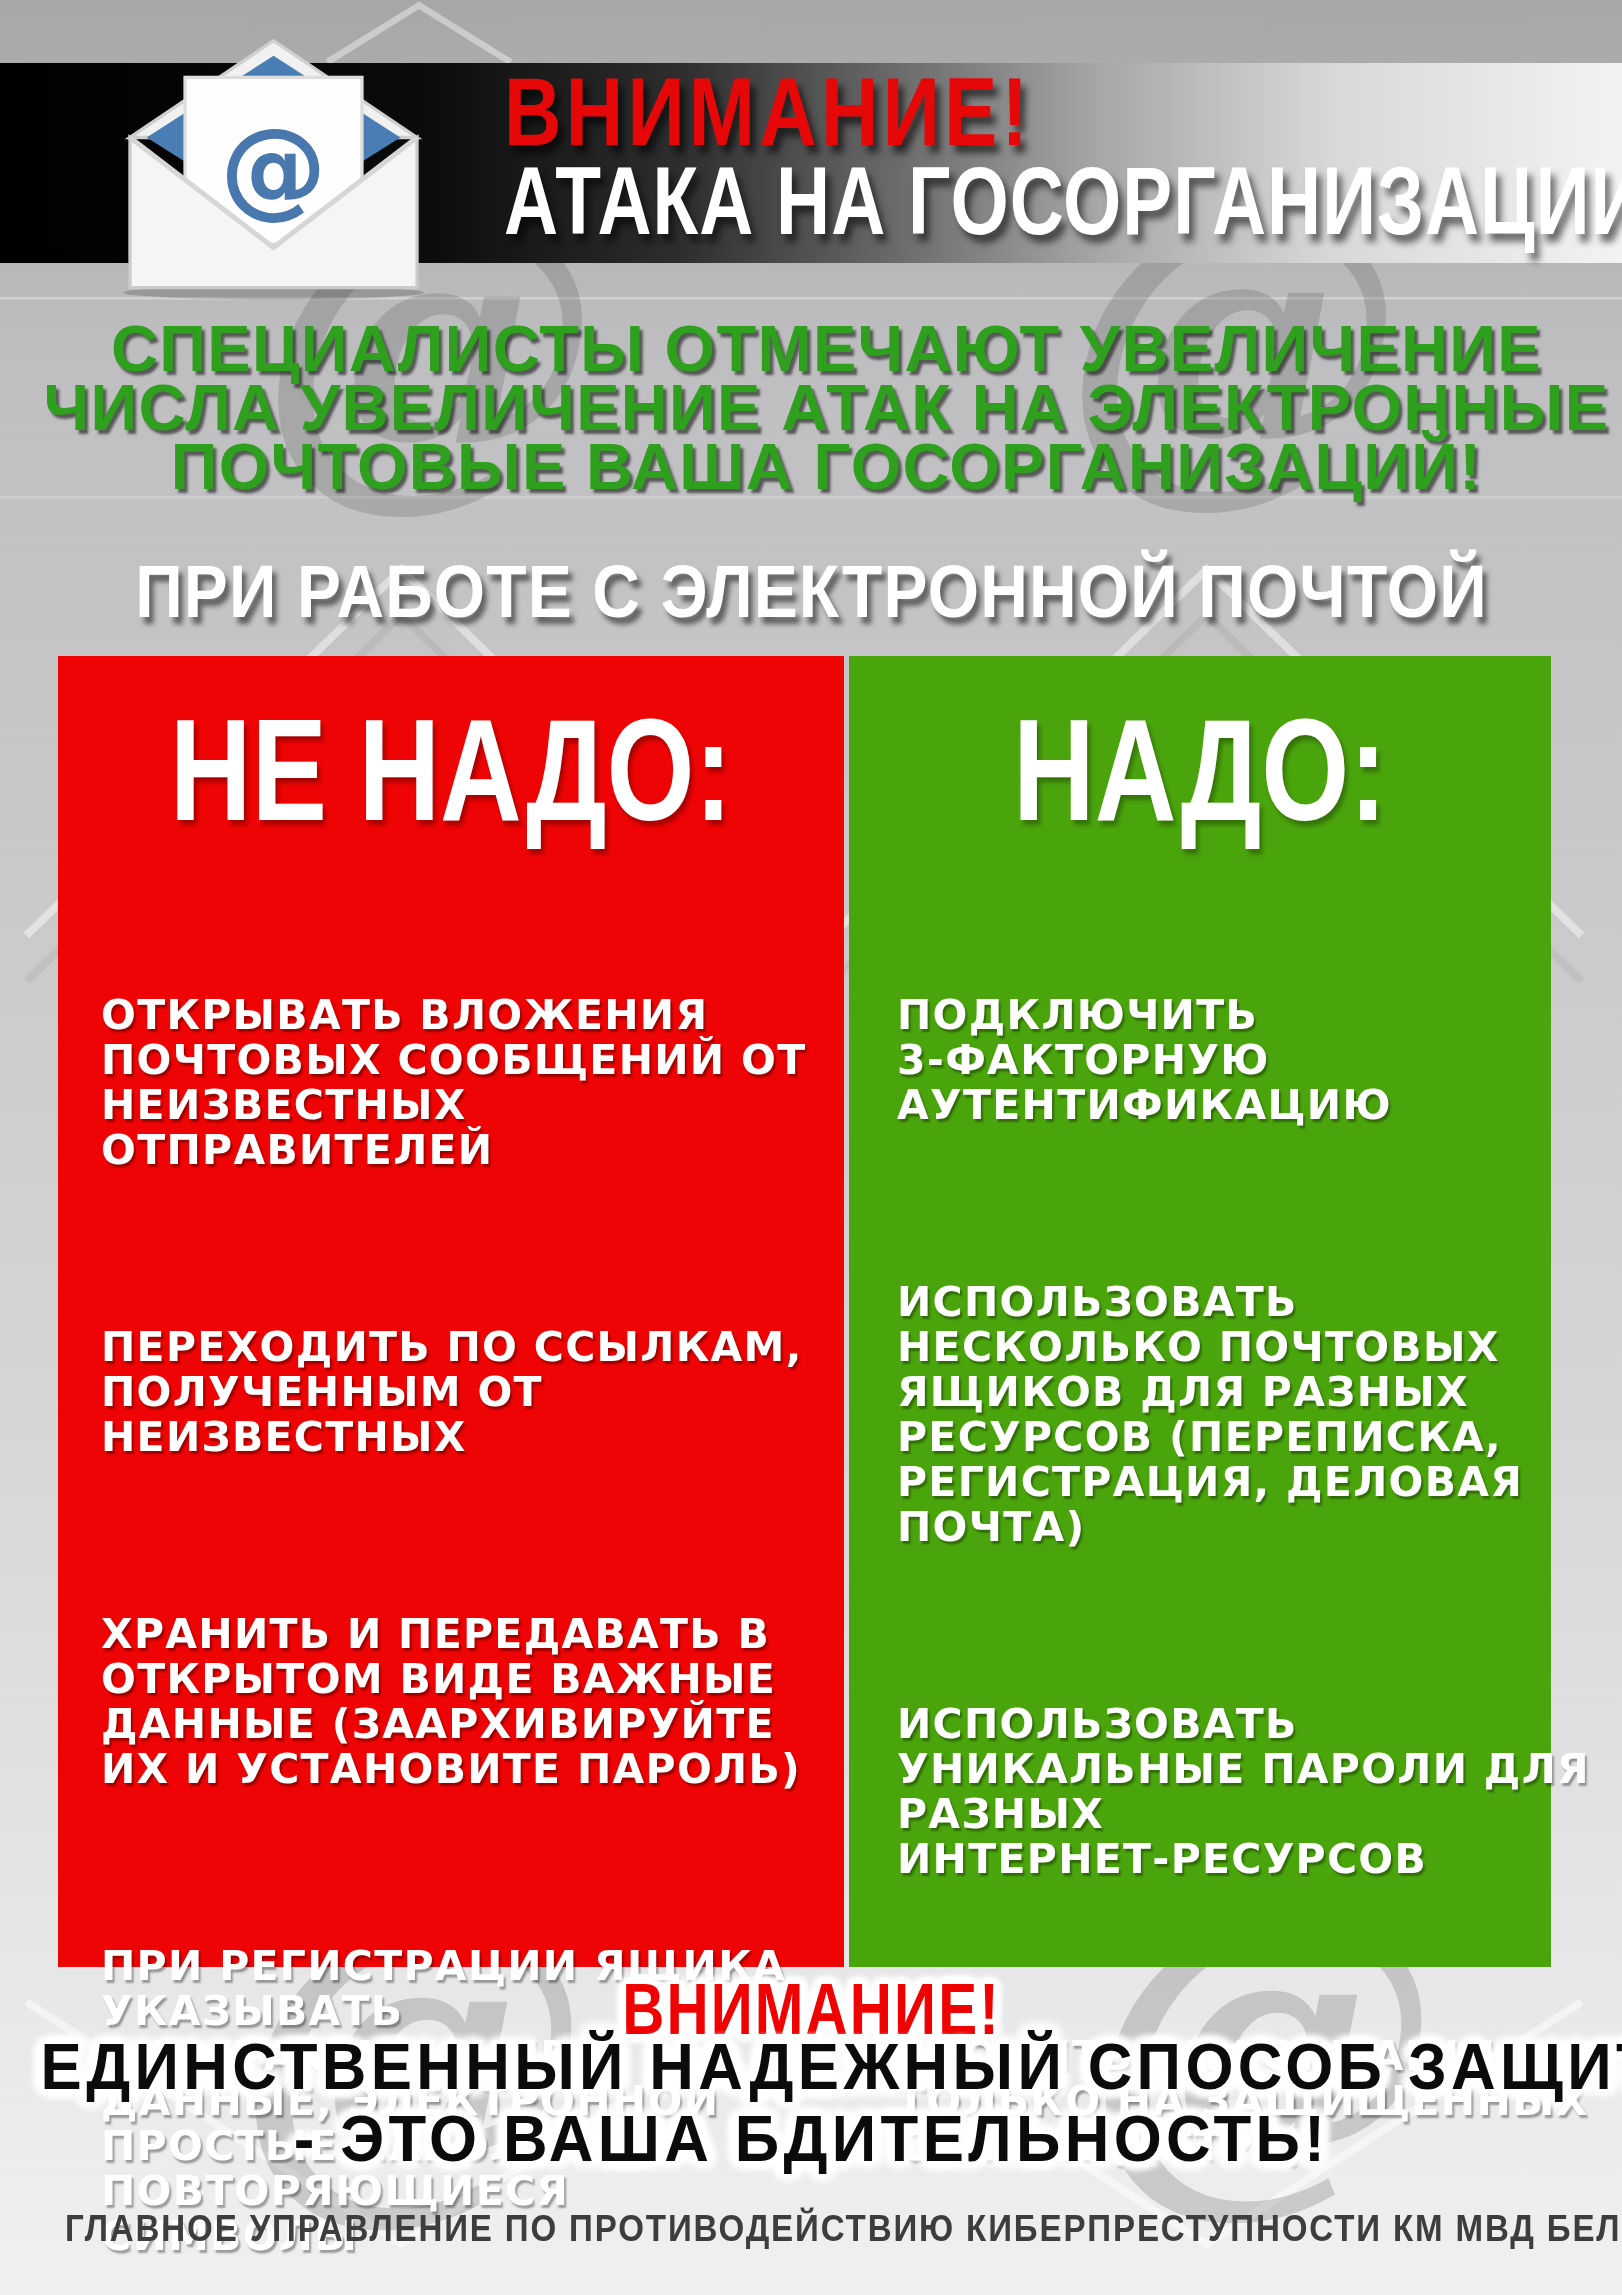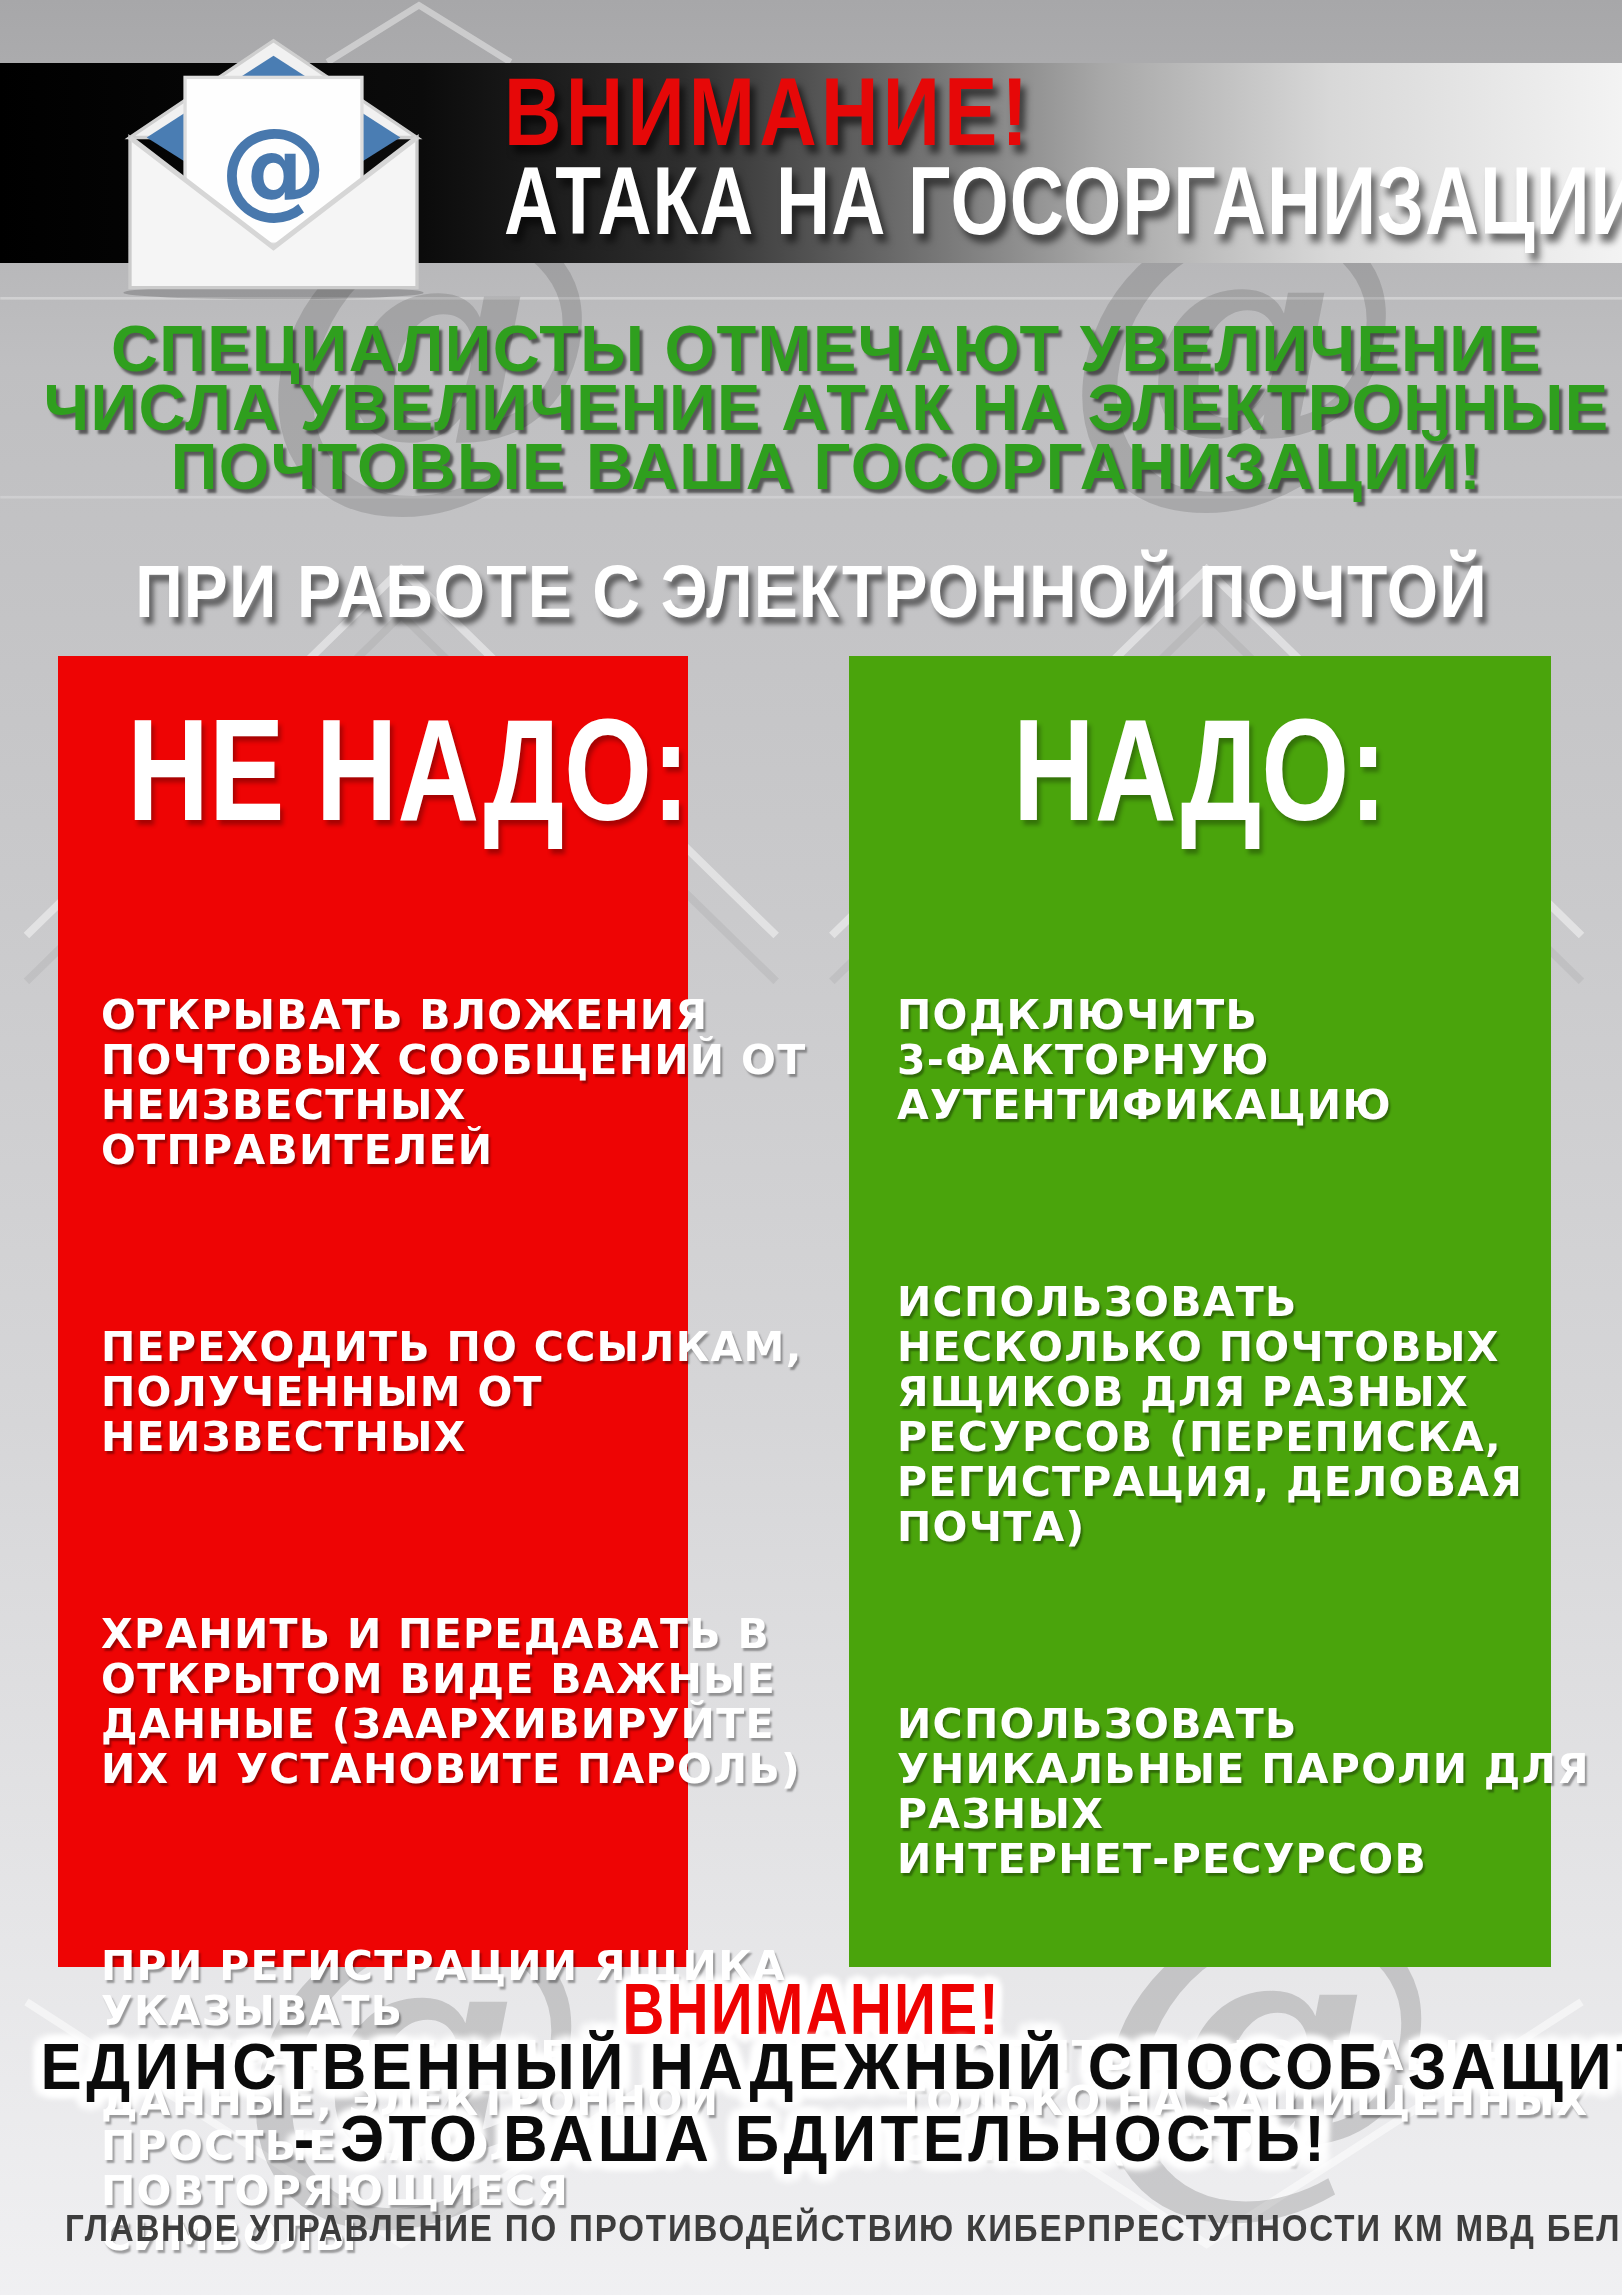--- a/index.html
+++ b/index.html
@@ -32,21 +32,21 @@
     text-shadow:6.5px 7.9px 7.9px rgba(0,0,0,.55);}
 
   
   .intro{top:319px;font-weight:bold;color:#2f9f1e;font-size:65px;line-height:59px;letter-spacing:1.3px;
     text-shadow:3.3px 3.9px 2.6px rgba(0,0,0,.55);padding-left:30px;}
   .subtitle{top:552px;font-size:75px;line-height:79px;font-weight:bold;color:#fff;letter-spacing:1.3px;
     transform:scaleX(.88);transform-origin:center top;text-shadow:5.2px 6.5px 5.9px rgba(0,0,0,.5);white-space:nowrap;}
 
   
   .panel{top:656px;height:1311px;}
-  .panel.dont{left:58px;width:630px;background:#ee0404;}
+  .panel.dont{left:58px;width:786px;background:#ee0404;}
   .panel.do{left:849px;width:702px;background:#4aa40c;}
   .panel-title{position:absolute;top:42px;left:0;right:0;text-align:center;
     font-size:145px;line-height:145px;font-weight:bold;color:#fff;
     transform:scaleX(.78);transform-origin:center top;text-shadow:3.9px 5.2px 4.6px rgba(0,0,0,.3);white-space:nowrap;}
   .items{position:absolute;top:247px;font-family:"DejaVu Sans",sans-serif;font-weight:bold;color:#fff;
     font-size:41px;line-height:45px;letter-spacing:1.3px;white-space:pre;
     text-shadow:2px 2.6px 2px rgba(0,0,0,.35);}
   .dont .items{left:43px;right:13px;}
   .do .items{left:48px;right:13px;}
   .item{margin-bottom:62px;}

